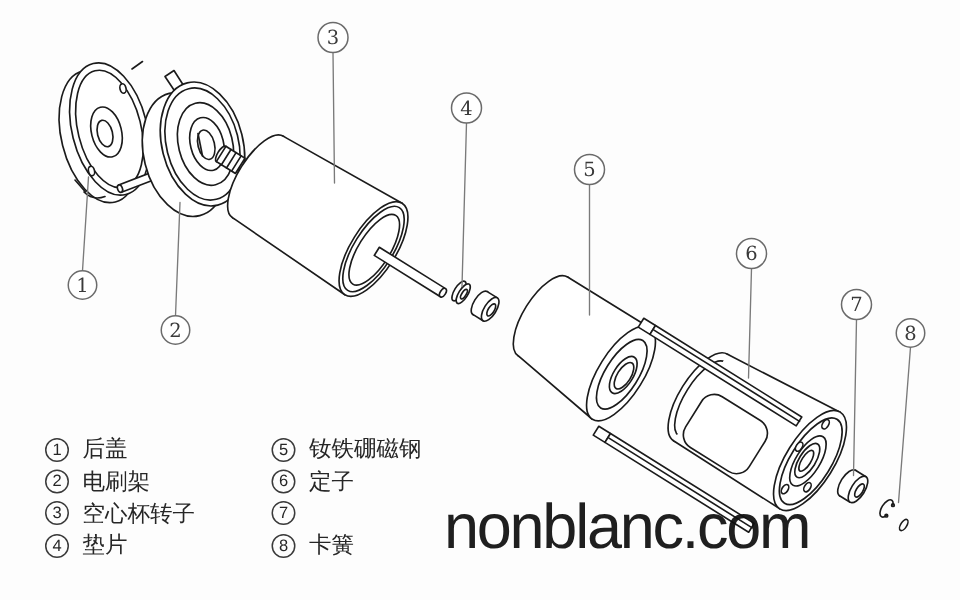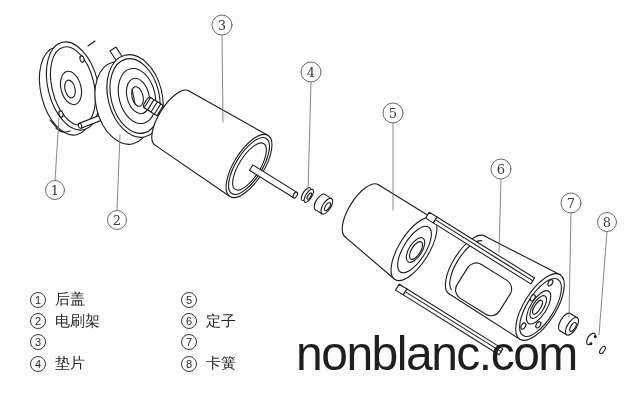--- a/index.html
+++ b/index.html
@@ -16,21 +16,21 @@
   #diagram text{stroke:none;fill:#3a3a3a;font-family:"DejaVu Serif","Liberation Serif",serif;
      font-size:13px;text-anchor:middle;}
   .legend{position:absolute;top:289px;z-index:2;}
   .legend.col1{left:30px;}
   .legend.col2{left:181px;}
   .legend-row{display:flex;align-items:center;height:21.4px;white-space:nowrap;
      font-size:15px;color:#262626;}
   .lnum{flex:none;box-sizing:border-box;width:16px;height:16px;border:1px solid #3a3a3a;
      border-radius:50%;font-size:11px;line-height:14px;text-align:center;margin-right:9px;
      color:#262626;}
-  .watermark{position:absolute;left:296px;top:330px;z-index:3;font-size:48px;line-height:1;
+  .watermark{position:absolute;left:296px;top:330px;z-index:3;font-size:42px;line-height:1;
      letter-spacing:-1.5px;color:#0f0f0f;opacity:0.93;white-space:nowrap;
      font-family:"Liberation Sans","DejaVu Sans",sans-serif;}
 </style>
 </head>
 <body>
 
 <div id="stage">
 
   <svg id="diagram" width="640" height="400" viewBox="0 0 640 400" xmlns="http://www.w3.org/2000/svg">
 
@@ -201,30 +201,32 @@
     <div class="legend-row">
       <span class="lnum">1</span>
       <span>后盖</span>
     </div>
     <div class="legend-row">
       <span class="lnum">2</span>
       <span>电刷架</span>
     </div>
     <div class="legend-row">
       <span class="lnum">3</span>
+      <span>空心杯转子</span>
     </div>
     <div class="legend-row">
       <span class="lnum">4</span>
       <span>垫片</span>
     </div>
   </div>
 
   <div class="legend col2">
     <div class="legend-row">
       <span class="lnum">5</span>
+      <span>钕铁硼磁钢</span>
     </div>
     <div class="legend-row">
       <span class="lnum">6</span>
       <span>定子</span>
     </div>
     <div class="legend-row">
       <span class="lnum">7</span>
     </div>
     <div class="legend-row">
       <span class="lnum">8</span>

